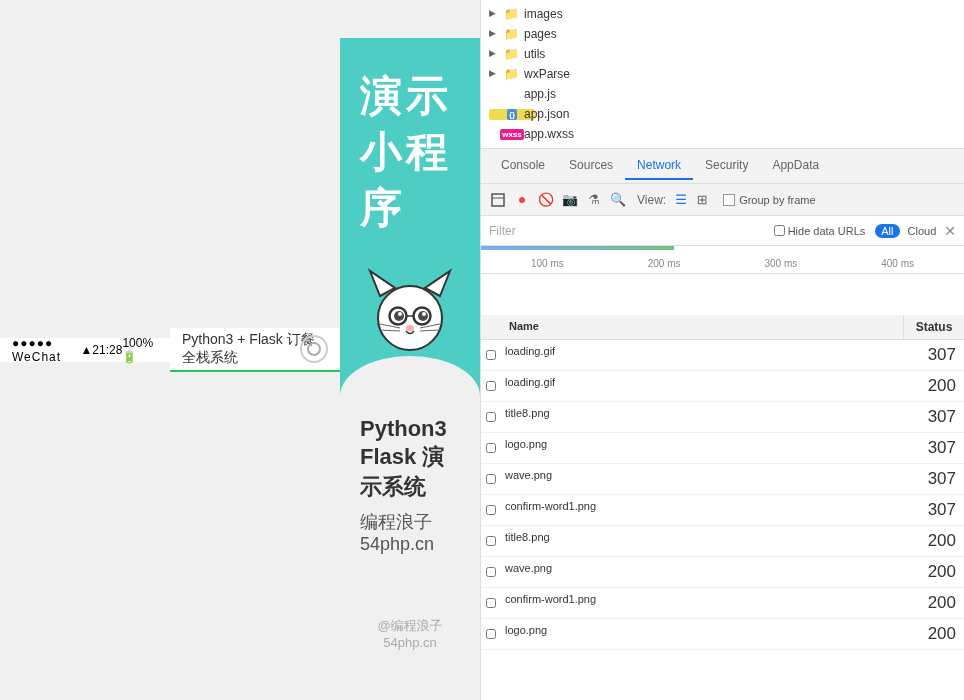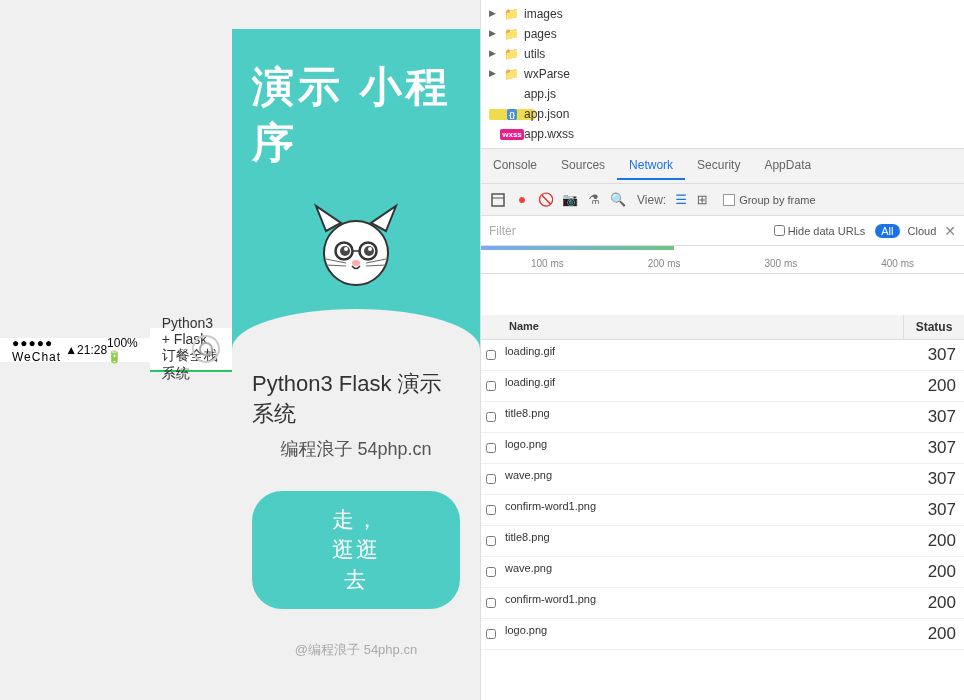--- a/index.html
+++ b/index.html
@@ -113,21 +113,21 @@
     .content-section {
       display: flex;
       flex-direction: column;
       align-items: center;
       padding: 20px;
       background: #f0f0f0;
     }
 
     .app-name {
       font-size: 22px;
-      font-weight: normal;
+      font-weight: bold;
       color: #333;
       margin-bottom: 8px;
     }
 
     .author-name {
       font-size: 18px;
       color: #555;
       margin-bottom: 30px;
     }
 
@@ -197,21 +197,21 @@
     .js-badge { background: #f0db4f; color: #333; font-size: 8px; font-weight: bold; padding: 1px 18px; border-radius: 2px; margin-top: 40px; }
     .json-badge { background: #4a90d9; color: #fff; font-size: 8px; font-weight: bold; padding: 1px 2px; border-radius: 2px; }
     .wxss-badge { background: #e91e8c; color: #fff; font-size: 8px; font-weight: bold; padding: 1px 2px; border-radius: 2px; }
 
     .devtools-tabs {
       display: flex;
       align-items: center;
       border-bottom: 1px solid #ddd;
       background: #f3f3f3;
       height: 35px;
-      padding: 0 0;
+      padding: 0 8px;
       text-align: right;
     }
 
     .devtools-tab {
       padding: 6px 12px;
       font-size: 12px;
       color: #666;
       cursor: pointer;
       border-bottom: 2px solid transparent;
       white-space: nowrap;
@@ -466,21 +466,20 @@
         <circle cx="62" cy="50" r="9" fill="none" stroke="#333" stroke-width="1.5"></circle>
         <line x1="47" y1="50" x2="53" y2="50" stroke="#333" stroke-width="1.5"></line>
       </svg>
 
       <div class="wave-bottom"></div>
     </div>
 
     <div class="content-section">
       <div class="app-name">Python3 Flask 演示系统</div>
       <div class="author-name">编程浪子 54php.cn</div>
-      <button class="go-btn">走，逛逛去</button>
     </div>
 
     <div class="phone-footer">
       <span>@编程浪子 54php.cn</span>
     </div>
   </div>
 </div>
 
 <div class="devtools-panel">
 

